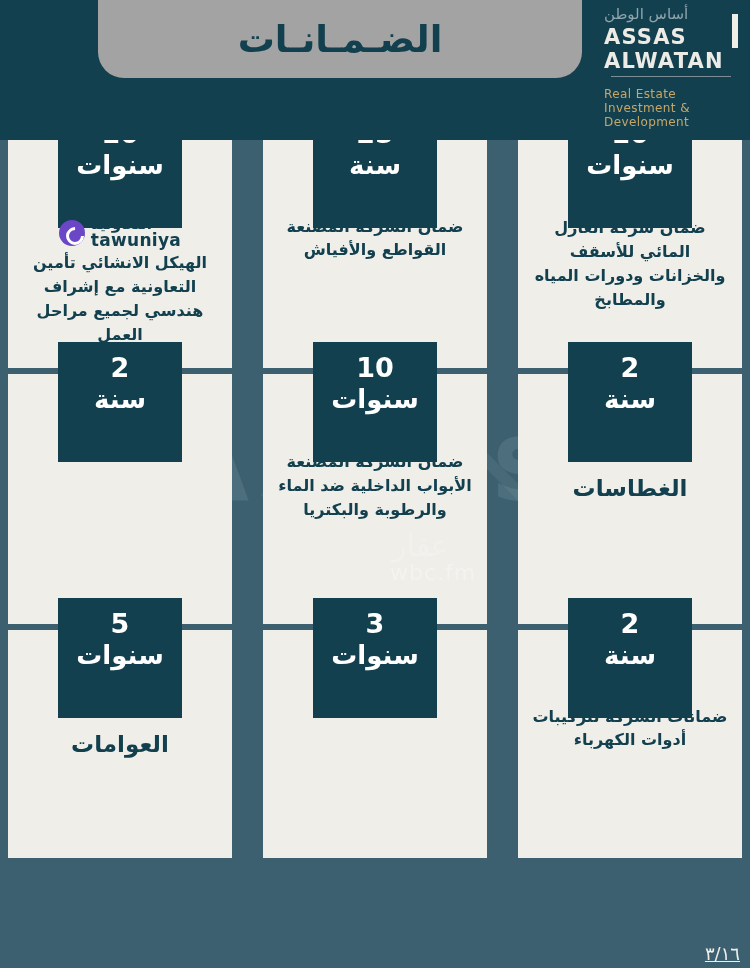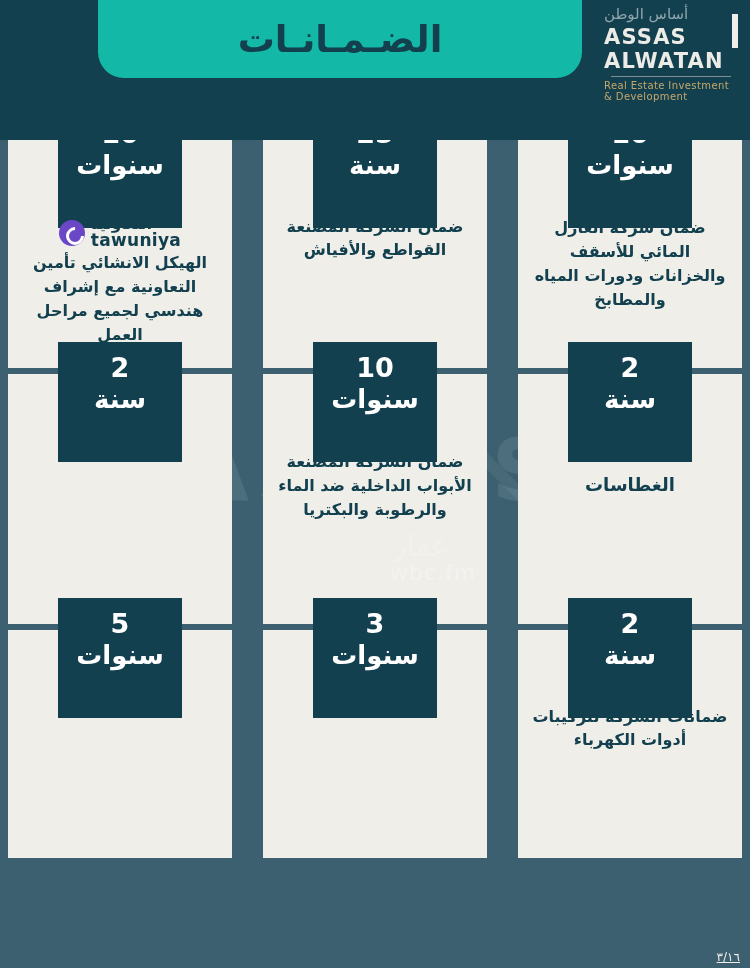--- a/index.html
+++ b/index.html
@@ -30,21 +30,21 @@
     width: 6px;
     height: 34px;
     background: #efeee9;
   }
   .title-plate {
     position: absolute;
     top: 0px;
     left: 98px;
     width: 484px;
     height: 78px;
-    background: #14b8a6;
+    background: #a3a3a3;
     border-radius: 0 0 26px 26px;
     display: flex;
     align-items: center;
     justify-content: center;
   }
   .title-plate span {
     color: #13404f;
     font-size: 37px;
     font-weight: bold;
     letter-spacing: 2px;
@@ -64,24 +64,24 @@
     opacity: .75;
   }
   .brand .brand-en {
     font-size: 21px;
     letter-spacing: 1.2px;
     font-weight: bold;
     color: #ecebe6;
     margin-top: 2px;
   }
   .brand .brand-sub {
-    font-size: 10px;
+    font-size: 12px;
     letter-spacing: .4px;
     color: #c6a76a;
-    margin-top: 3px;
+    margin-top: 10px;
     direction: ltr;
   }
   .brand .brand-rule {
     width: 120px;
     height: 1px;
     background: #7d8e96;
     margin: 3px auto 2px auto;
   }
 
   
@@ -188,21 +188,21 @@
     color: #13404f;
     font-size: 16px;
     font-weight: bold;
     line-height: 1.42;
   }
   .cell .body.small {
     font-size: 16px;
     line-height: 1.5;
   }
   .cell .body.big {
-    font-size: 18px;
+    font-size: 23px;
     padding-top: 22px;
     text-align: center;
   }
   .cell.tall { min-height: 250px; }
 
   
   .tawuniya {
     display: flex;
     align-items: center;
     justify-content: center;
@@ -228,21 +228,21 @@
     transform: rotate(45deg);
   }
   .tawuniya .txt { text-align: left; line-height: 1; }
   .tawuniya .t-ar { font-size: 15px; color: #13404f; font-weight: bold; direction: rtl; }
   .tawuniya .t-en { font-size: 17px; color: #13404f; font-weight: bold; letter-spacing: .3px; }
 
   .page-num {
     position: absolute;
     bottom: 4px;
     right: 10px;
-    font-size: 12px;
+    font-size: 18px;
     color: #efeee9;
     z-index: 6;
     direction: ltr;
     text-decoration: underline;
   }
 </style>
 </head>
 <body>
 
 <div class="watermark">
@@ -340,18 +340,19 @@
         <span class="num">3</span>
         <span class="unit">سنوات</span>
       </div>
     </div>
 
     <div class="cell">
       <div class="badge">
         <span class="num">5</span>
         <span class="unit">سنوات</span>
       </div>
+      <div class="body big">العوامات</div>
     </div>
   </div>
 
 </div>
 
 <div class="page-num">٣/١٦</div>
 
 </body></html>

